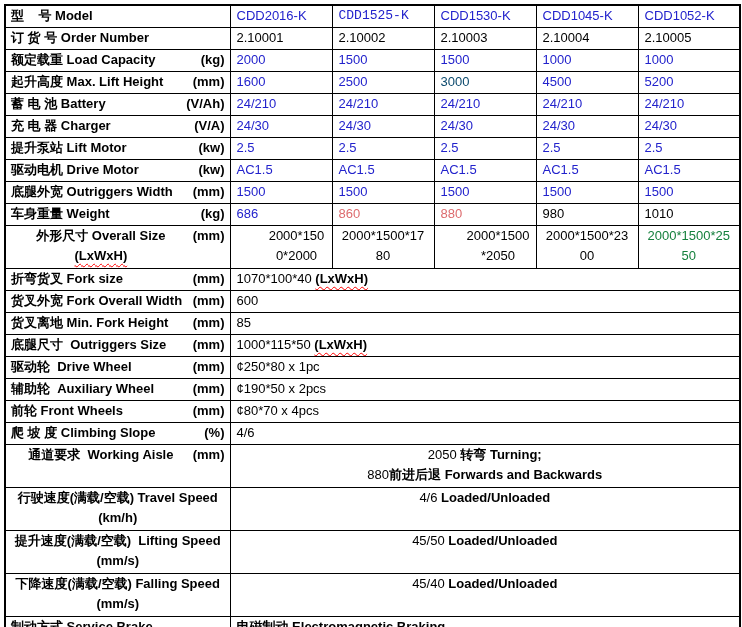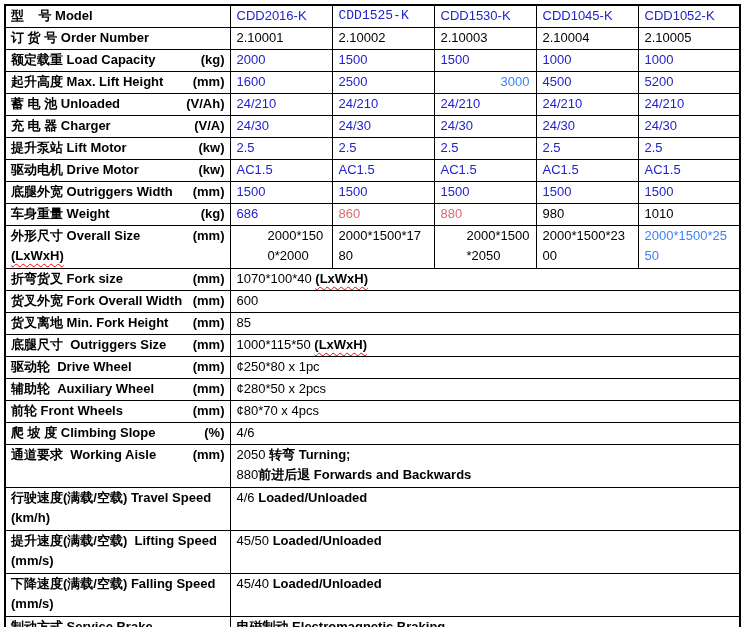--- a/index.html
+++ b/index.html
@@ -2,21 +2,21 @@
 <html><head>
 <meta charset="utf-8">
 <style>
   html,body{margin:0;padding:0;background:#ffffff;}
   body{width:742px;height:627px;overflow:hidden;font-family:"Liberation Sans",sans-serif;}
   .wrap{padding:4px 3px 0 4px;}
   table.spec{border-collapse:collapse;table-layout:fixed;width:735px;border:2px solid #000;}
   td{border:1px solid #000;font-size:13px;line-height:20px;vertical-align:top;
      padding:0 6px;overflow:hidden;color:#000;}
   tr.single td{height:21px;}
-  tr.tall td{height:42px;}
+  tr.tall td{height:42px;text-align:center;}
   td.label{font-weight:bold;padding:0 5px 0 5px;}
   .lf{display:flex;align-items:flex-start;}
   .lab{white-space:pre-wrap;flex:1 1 auto;}
   .unit{white-space:nowrap;font-weight:bold;padding-left:2px;}
   td.brk{word-break:break-all;}
   .seg-b{font-weight:bold;}
   .wavy{text-decoration-line:underline;text-decoration-style:wavy;
         text-decoration-color:#ff0000;text-decoration-thickness:1px;
         text-underline-offset:3px;}
 </style>
@@ -73,28 +73,28 @@
         </tr>
         <tr class="single">
           <td class="label">
             <div class="lf">
               <span class="lab">起升高度 Max. Lift Height</span>
               <span class="unit">(mm)</span>
             </div>
           </td>
           <td style="color: rgb(34, 34, 204); margin-left: 35px;">1600</td>
           <td style="color: rgb(34, 34, 204);">2500</td>
-          <td style="color: #3b82f6; text-align: right;">3000</td>
+          <td style="color: #0c4a6e;">3000</td>
           <td style="color: rgb(34, 34, 204);">4500</td>
           <td style="color: rgb(34, 34, 204);">5200</td>
         </tr>
         <tr class="single">
           <td class="label">
             <div class="lf">
-              <span class="lab">蓄 电 池 Unloaded</span>
+              <span class="lab">蓄 电 池 Battery</span>
               <span class="unit">(V/Ah)</span>
             </div>
           </td>
           <td style="color: rgb(34, 34, 204);">24/210</td>
           <td style="color: rgb(34, 34, 204);">24/210</td>
           <td style="color: rgb(34, 34, 204);">24/210</td>
           <td style="color: rgb(34, 34, 204);">24/210</td>
           <td style="color: rgb(34, 34, 204);">24/210</td>
         </tr>
         <tr class="single">
@@ -166,21 +166,21 @@
           <td class="label">
             <div class="lf">
               <span class="lab">外形尺寸 Overall Size <span class="wavy">(LxWxH)</span></span>
               <span class="unit">(mm)</span>
             </div>
           </td>
           <td class="brk" style="color: rgb(0, 0, 0); padding-left: 37px;">2000*1500*2000</td>
           <td class="brk" style="color: rgb(0, 0, 0);">2000*1500*1780</td>
           <td class="brk" style="color: rgb(0, 0, 0); padding-left: 32px;">2000*1500*2050</td>
           <td class="brk" style="color: rgb(0, 0, 0);">2000*1500*2300</td>
-          <td class="brk" style="color: #3b82f6;">2000*1500*2550</td>
+          <td class="brk" style="color: #15803d;">2000*1500*2550</td>
         </tr>
         <tr class="single">
           <td class="label">
             <div class="lf">
               <span class="lab">折弯货叉 Fork size</span>
               <span class="unit">(mm)</span>
             </div>
           </td>
           <td colspan="5">
             <div><span>1070*100*40 </span><span class="seg-b wavy">(LxWxH)</span></div>
@@ -231,21 +231,21 @@
           </td>
         </tr>
         <tr class="single">
           <td class="label">
             <div class="lf">
               <span class="lab">辅助轮  Auxiliary Wheel</span>
               <span class="unit">(mm)</span>
             </div>
           </td>
           <td colspan="5">
-            <div><span>¢280*50 x 2pcs</span></div>
+            <div><span>¢190*50 x 2pcs</span></div>
           </td>
         </tr>
         <tr class="single">
           <td class="label">
             <div class="lf">
               <span class="lab">前轮 Front Wheels</span>
               <span class="unit">(mm)</span>
             </div>
           </td>
           <td colspan="5">

